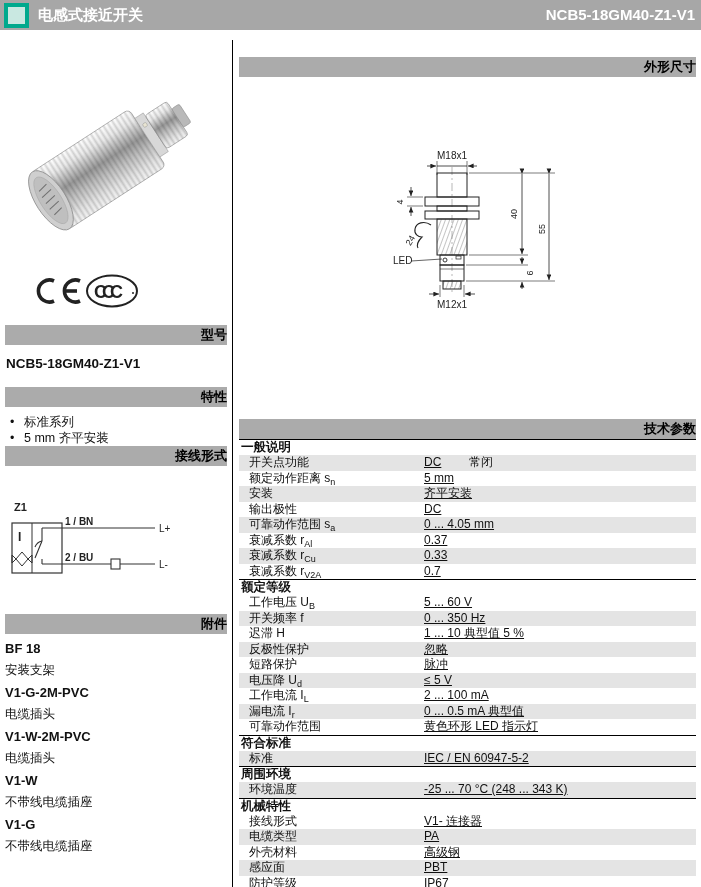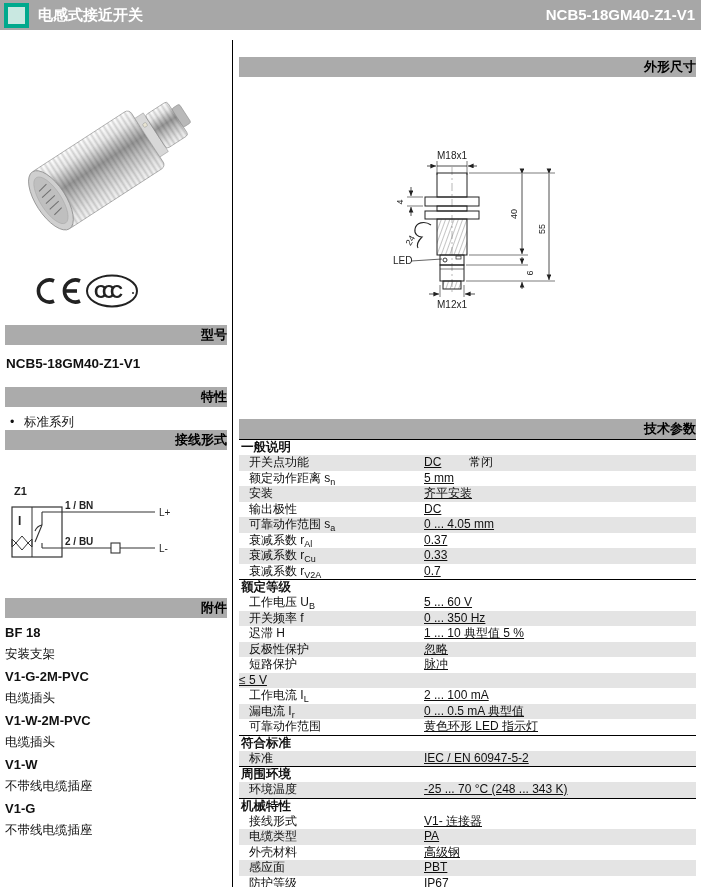--- a/index.html
+++ b/index.html
@@ -105,20 +105,21 @@
     </div>
 
     
     <div class="sec-h m14">型号</div>
     <div class="model-val">NCB5-18GM40-Z1-V1</div>
 
     
     <div class="sec-h m4">特性</div>
     <ul class="features" id="features">
         <li>标准系列</li>
+        <li>5 mm 齐平安装</li>
       </ul>
 
     
     <div class="sec-h">接线形式</div>
     <svg class="wiring" viewBox="0 0 185 105" width="185" height="105">
       <text x="7" y="15" font-size="11" font-weight="bold" fill="#222">Z1</text>
       <rect x="5" y="27" width="50" height="50" fill="none" stroke="#333" stroke-width="1.2"></rect>
       <line x1="25" y1="27" x2="25" y2="77" stroke="#333" stroke-width="1"></line>
       <text x="11" y="45" font-size="12" font-weight="bold" fill="#222">I</text>
       <g stroke="#333" stroke-width="1" fill="none">
@@ -282,20 +283,21 @@
         </div>
         <div class="spec-row shaded">
           <span class="spec-label">反极性保护</span>
           <span class="spec-value">忽略</span>
         </div>
         <div class="spec-row">
           <span class="spec-label">短路保护</span>
           <span class="spec-value">脉冲</span>
         </div>
         <div class="spec-row shaded">
+          <span class="spec-label">电压降  U<sub>d</sub></span>
           <span class="spec-value">≤ 5 V</span>
         </div>
         <div class="spec-row">
           <span class="spec-label">工作电流  I<sub>L</sub></span>
           <span class="spec-value">2 ... 100 mA</span>
         </div>
         <div class="spec-row shaded">
           <span class="spec-label">漏电流 I<sub>r</sub></span>
           <span class="spec-value">0 ... 0.5 mA 典型值</span>
         </div>

